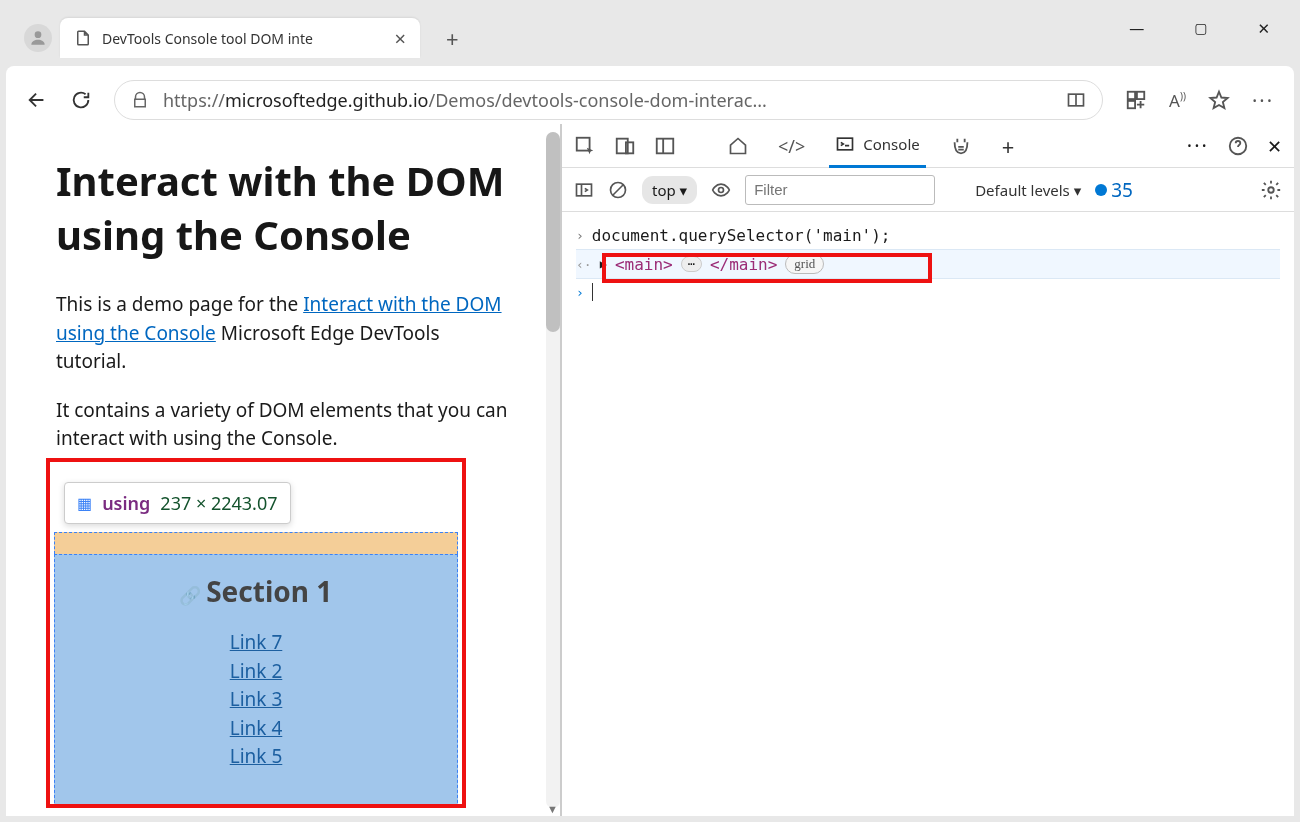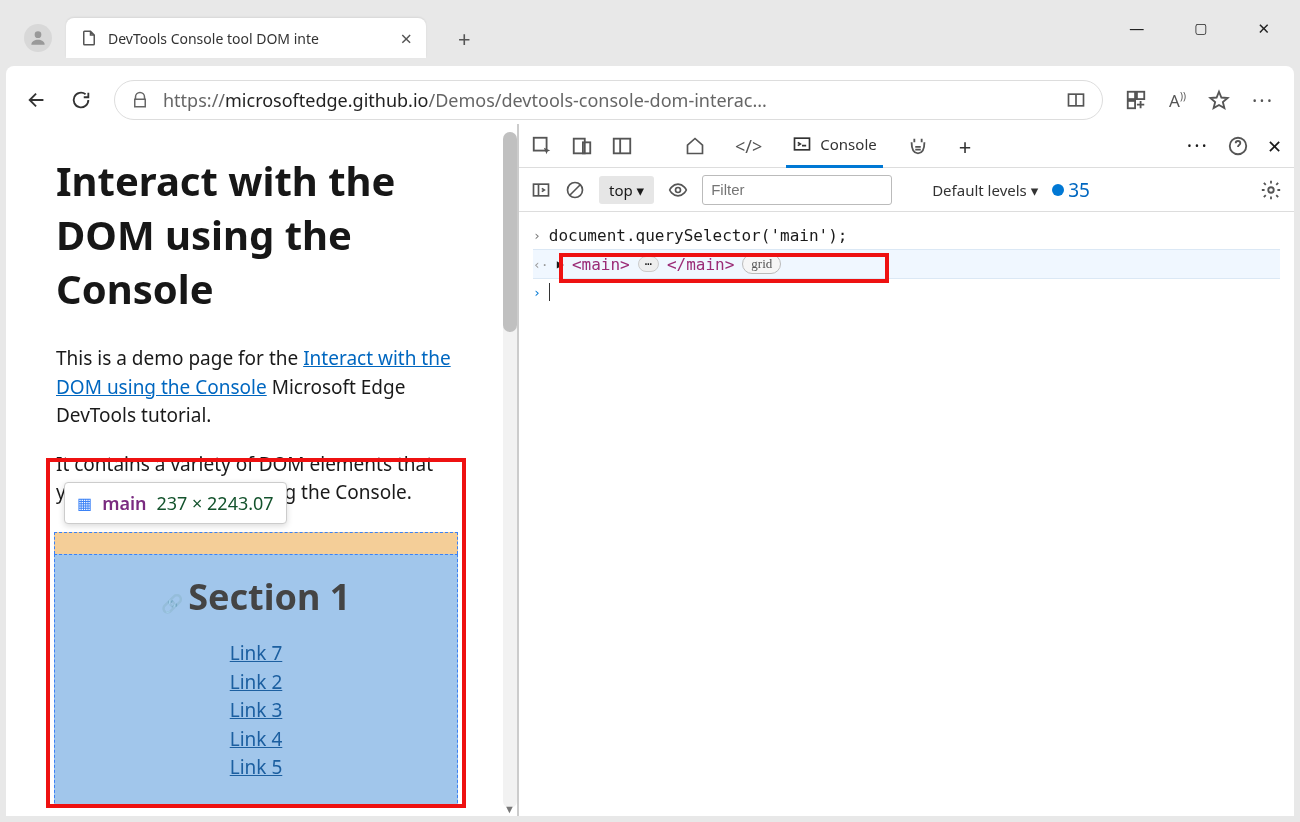--- a/index.html
+++ b/index.html
@@ -1,58 +1,58 @@
 <!DOCTYPE html>
 <html><head>
 <meta charset="utf-8">
 <style>
 * { margin:0; padding:0; box-sizing:border-box; }
 body { font-family:"Segoe UI",system-ui,sans-serif; width:1300px; height:822px; background:#e8e8e8; overflow:hidden; font-size:15px; color:#1a1a1a; }
 .window-controls { position:absolute; top:18px; right:30px; display:flex; gap:50px; }
 .window-controls span { font-size:15px; color:#222; }
-.title-bar { position:absolute; top:18px; left:24px; display:flex; align-items:center; gap:14px; }
+.title-bar { position:absolute; top:18px; left:24px; display:flex; align-items:center; gap:8px; }
 .avatar { width:28px; height:28px; border-radius:50%; background:#d8d8d8; display:flex; align-items:center; justify-content:center; }
 .avatar svg { width:20px; height:20px; fill:#999; }
 .tab { background:#fff; border-radius:8px 8px 0 0; height:40px; padding:0 14px; display:flex; align-items:center; gap:10px; min-width:360px; box-shadow:0 -1px 2px rgba(0,0,0,.08); }
 .tab-favicon { width:18px; height:18px; }
 .tab-title { font-size:14px; color:#333; flex:1; white-space:nowrap; overflow:hidden; text-overflow:ellipsis; }
 .tab-close { font-size:20px; color:#555; }
 .new-tab { font-size:22px; color:#555; margin-left:18px; }
 .toolbar { position:absolute; top:66px; left:6px; right:6px; height:68px; background:#fff; border-radius:8px 8px 0 0; display:flex; align-items:center; padding:0 20px; gap:22px; }
 .toolbar-icon { font-size:18px; color:#333; }
 .url-area { flex:1; display:flex; align-items:center; background:#fff; border:1px solid #ddd; border-radius:22px; height:40px; padding:0 16px; gap:14px; }
 .url-text { font-size:18px; color:#666; white-space:nowrap; overflow:hidden; text-overflow:ellipsis; flex:1; }
 .url-host { color:#222; }
 .content { position:absolute; top:124px; left:6px; right:6px; bottom:6px; display:flex; background:#fff; }
-.page-pane { width:512px; position:relative; overflow:hidden; border-right:1px solid #ccc; }
+.page-pane { width:555px; position:relative; overflow:hidden; border-right:1px solid #ccc; }
 .scrollbar-track { position:absolute; right:0; top:8px; width:14px; height:calc(100% - 16px); background:#f2f2f2; border-radius:7px; }
 .scrollbar-thumb { position:absolute; right:0; top:8px; width:14px; height:200px; background:#c0c0c0; border-radius:7px; }
 .scrollbar-down { position:absolute; right:2px; bottom:0; font-size:11px; color:#777; }
 .page-inner { padding:30px 50px 0 50px; }
 .page-inner h1 { font-size:40px; font-weight:700; margin-bottom:28px; line-height:1.35; color:#171717;}
 .page-inner p { font-size:19px; line-height:1.5; margin-bottom:20px; }
 .page-inner a { color:#0067c0; text-decoration:underline; }
 .highlight-box { position:absolute; border:4px solid #e11; }
 .main-highlight { top:334px; left:40px; width:420px; height:350px; }
 .main-top { position:absolute; top:408px; left:48px; width:404px; height:22px; background:#f4ce98; border:1px dashed #3b82f6; border-bottom:none;}
 .main-body { position:absolute; top:430px; left:48px; width:404px; height:254px; background:#a1c6eb; border:1px dashed #3b82f6; }
 .tooltip { position:absolute; top:358px; left:58px; background:#fff; border:1px solid #ccc; border-radius:4px; padding:8px 12px; display:flex; align-items:center; gap:10px; font-size:18px; box-shadow:0 2px 6px rgba(0,0,0,.15); }
 .tooltip-icon { color:#3b82f6; font-size:16px; }
 .tooltip-name { color:#7a2b80; font-weight:600; }
 .tooltip-dim { color:#14532d; }
 .section { position:absolute; top:448px; left:48px; width:404px; text-align:center; font-size:19px; }
-.section h2 { font-size:36px; font-weight:700; color:#444; margin-bottom:18px; }
+.section h2 { font-size:28px; font-weight:700; color:#444; margin-bottom:18px; }
 .section h2::before { content:"🔗"; font-size:18px; opacity:.4; margin-right:4px; }
 .section a { display:block; color:#1c5fa0; text-decoration:underline; line-height:1.5; }
 .devtools { flex:1; display:flex; flex-direction:column; border-left:1px solid #ccc; }
 .dt-tabs { height:44px; display:flex; align-items:center; padding:0 12px; gap:18px; border-bottom:1px solid #ddd; }
 .dt-tab { display:flex; align-items:center; gap:8px; font-size:15px; color:#333; padding:0 6px; height:44px; }
 .dt-tab.active { border-bottom:3px solid #0078d4; }
 .dt-actions { height:44px; display:flex; align-items:center; padding:0 12px; gap:14px; border-bottom:1px solid #ddd; }
-.context { background:#e6e6e6; padding:4px 10px; border-radius:3px; font-size:15px; }
+.context { background:#e6e6e6; padding:4px 10px; border-radius:11px; font-size:15px; }
 .filter-input { border:1px solid #bbb; height:30px; width:190px; padding:0 8px; font-size:15px; color:#888; border-radius:3px;}
 .levels { font-size:15px; color:#333; }
 .issues { display:flex; align-items:center; gap:4px; color:#0067c0; font-size:19px; }
 .issues-dot { width:12px; height:12px; border-radius:50%; background:#0078d4; }
 .console-body { flex:1; padding:10px 14px; font-family:Consolas,monospace; font-size:16px; position:relative; }
 .console-line { display:flex; align-items:center; gap:8px; padding:4px 0; }
 .prompt { color:#777; font-size:13px; }
 .result-highlight { position:absolute; top:41px; left:40px; width:330px; height:30px; border:4px solid #e11; }
 .code-tag { color:#9b2c77; }
 .ellipsis-badge { background:#eee; border:1px solid #ccc; border-radius:10px; padding:0 6px; font-size:12px; }
@@ -140,21 +140,21 @@
       <h2>Section 1</h2>
       <a>Link 7</a>
       <a>Link 2</a>
       <a>Link 3</a>
       <a>Link 4</a>
       <a>Link 5</a>
     </div>
 
     <div class="tooltip">
       <span class="tooltip-icon">▦</span>
-      <span class="tooltip-name">main</span>
+      <span class="tooltip-name">using</span>
       <span class="tooltip-dim">237 × 2243.07</span>
     </div>
 
     <div class="highlight-box main-highlight"></div>
     <div class="scrollbar-track"></div>
     <div class="scrollbar-thumb"></div>
     <span class="scrollbar-down">▼</span>
   </div>
 
   <div class="devtools">

